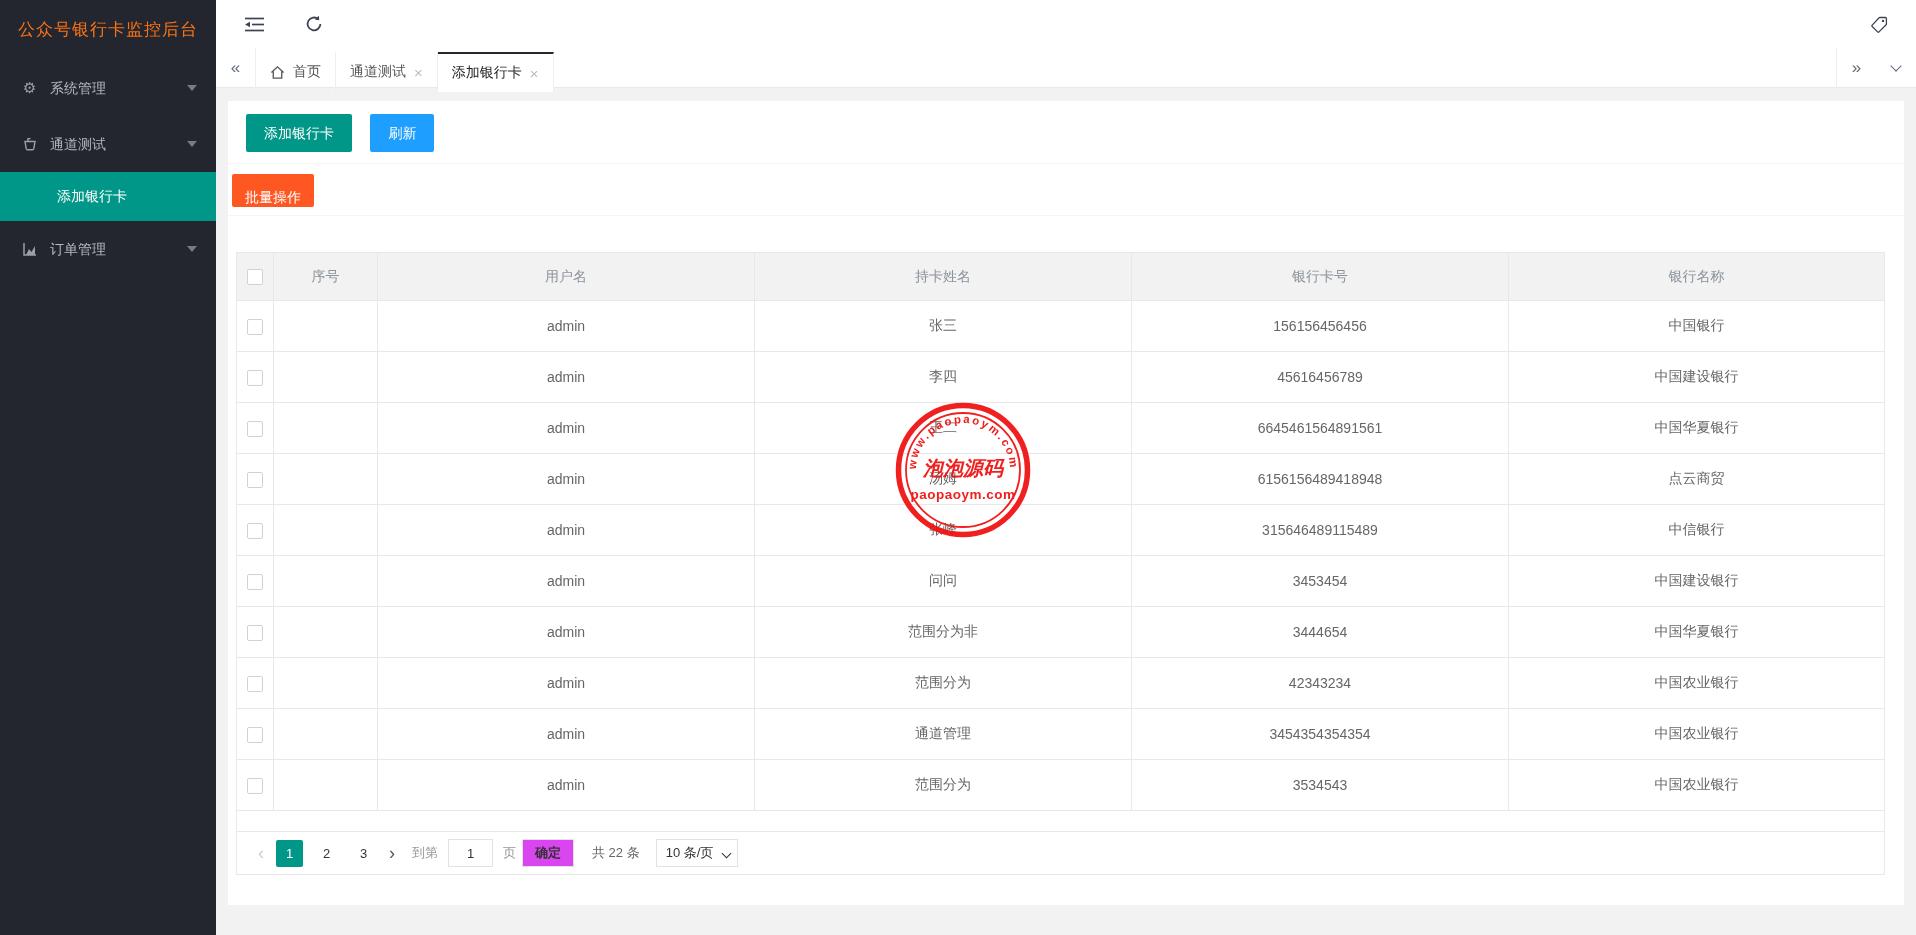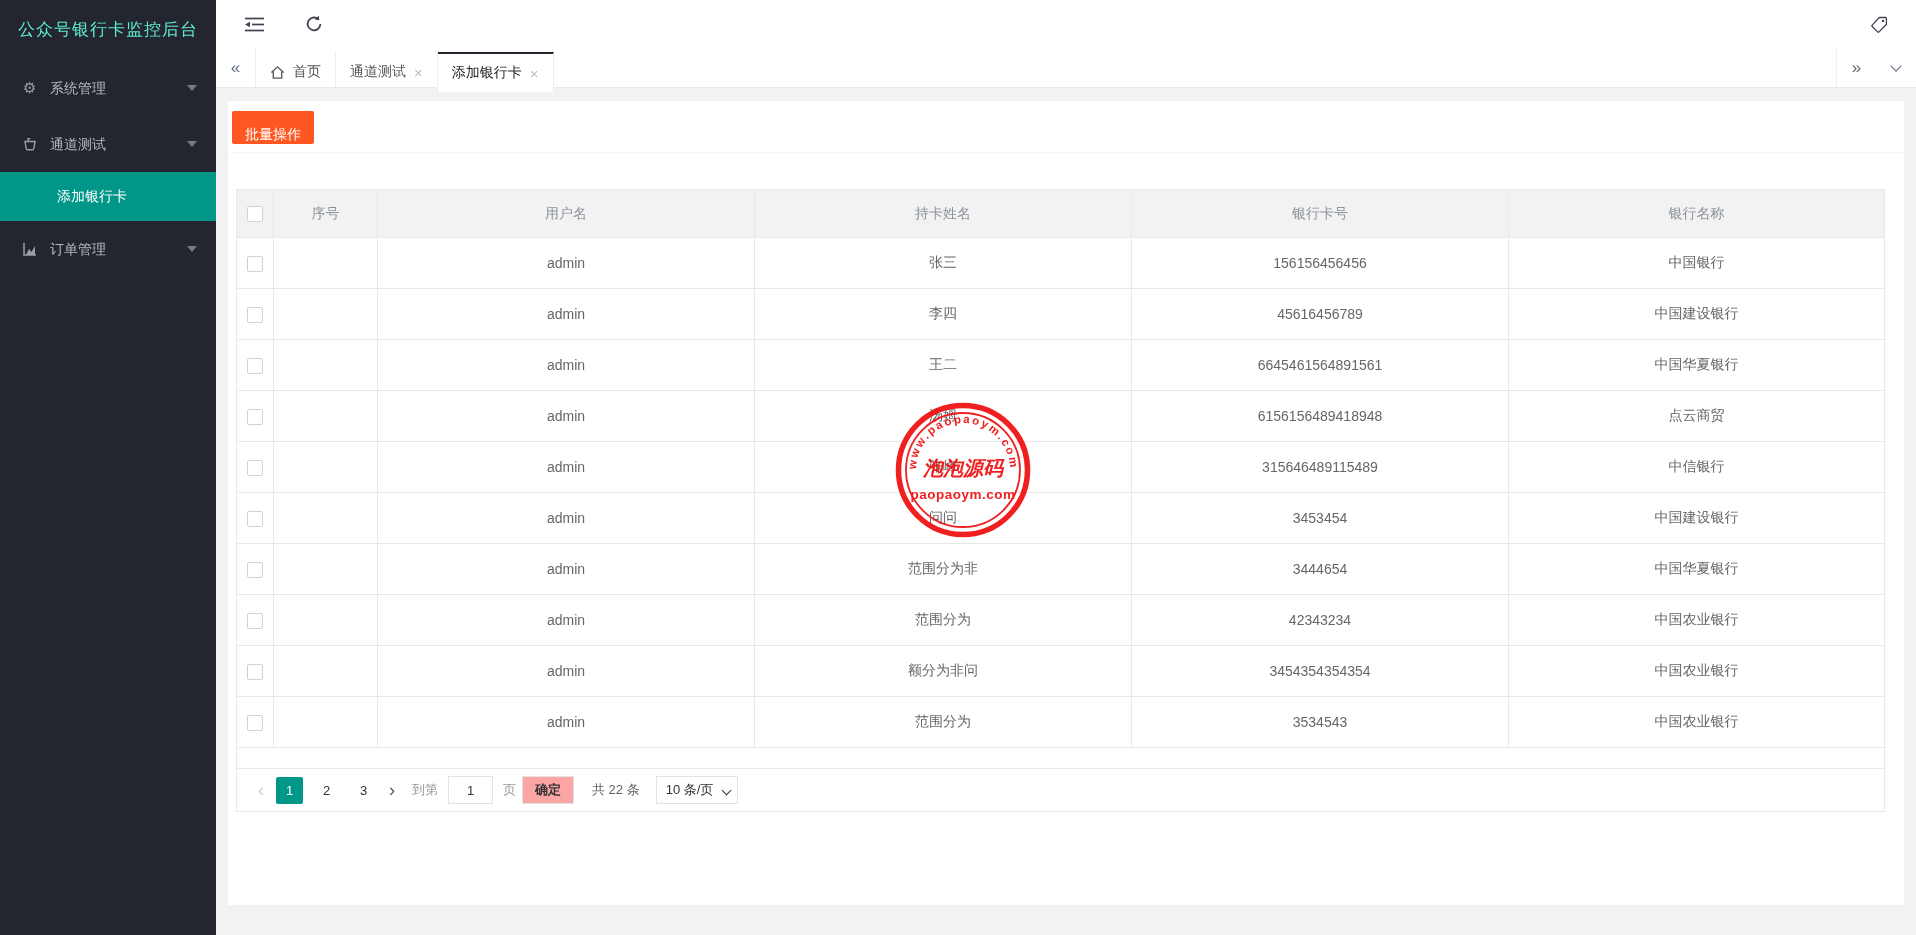--- a/index.html
+++ b/index.html
@@ -2,21 +2,21 @@
 <html><head>
 <meta charset="utf-8">
 <style>
   * { margin:0; padding:0; box-sizing:border-box; }
   html,body { background:#e8e8e8; }
   body { font-family:"Liberation Sans","DejaVu Sans",sans-serif; }
   .app { position:relative; width:1916px; height:935px; background:#f2f2f2; overflow:hidden; }
 
   
   .sidebar { position:absolute; left:0; top:0; width:216px; height:935px; background:#23262e; z-index:5; }
-  .logo { height:60px; line-height:60px; text-align:center; color:#5eead4; font-size:17px; letter-spacing:1px; white-space:nowrap; }
+  .logo { height:60px; line-height:60px; text-align:center; color:#f97316; font-size:17px; letter-spacing:1px; white-space:nowrap; }
   .nav-item { position:relative; height:56px; line-height:56px; padding-left:50px; color:#b4b8bf; font-size:14px; cursor:pointer; white-space:nowrap; }
   .nav-icon { position:absolute; left:23px; top:0; height:56px; display:flex; align-items:center; color:#9aa0a8; font-size:15px; }
   .caret { position:absolute; right:19px; top:25px; width:0; height:0; border-left:5px solid transparent; border-right:5px solid transparent; border-top:6px solid #767b84; }
   .caret.up { border-top:none; border-bottom:6px solid #cfd3d9; top:24px; }
   .submenu .sub-item { height:49px; line-height:49px; padding-left:57px; color:#b4b8bf; font-size:14px; cursor:pointer; }
   .submenu .sub-item.active { background:#009688; color:#fff; }
 
   
   .topbar { position:absolute; left:216px; top:0; right:0; height:48px; background:#fff; z-index:4; }
   .tb-icon { position:absolute; top:0; width:40px; height:48px; display:flex; align-items:center; justify-content:center; color:#3e4350; cursor:pointer; }
@@ -54,21 +54,21 @@
   .pager-box { border:1px solid #e8e8e8; border-top:none; }
   .empty-strip { height:21px; border-bottom:1px solid #e8e8e8; }
   .pager { height:42px; display:flex; align-items:center; padding-left:14px; font-size:13px; color:#333; }
   .pg-arrow { width:20px; text-align:center; font-size:18px; line-height:1; cursor:pointer; }
   .pg-prev { color:#c9cdd4; }
   .pg-next { color:#555; }
   .page-btn { min-width:27px; height:27px; line-height:27px; text-align:center; margin:0 5px; border-radius:2px; cursor:pointer; }
   .page-btn.active { background:#009688; color:#fff; }
   .goto-label { color:#999; margin-left:10px; }
   .goto-input { width:45px; height:28px; border:1px solid #e2e2e2; text-align:center; margin:0 10px; font-size:13px; color:#333; font-family:inherit; }
-  .confirm-btn { height:28px; padding:0 12px; background:#fca5a5; border:1px solid #e2e2e2; margin:0 10px 0 6px; font-size:13px; font-weight:700; color:#333; cursor:pointer; font-family:inherit; }
+  .confirm-btn { height:28px; padding:0 12px; background:#d946ef; border:1px solid #e2e2e2; margin:0 10px 0 6px; font-size:13px; font-weight:700; color:#333; cursor:pointer; font-family:inherit; }
   .total-text { color:#666; margin:0 8px; }
   .size-select { position:relative; height:28px; line-height:26px; border:1px solid #e2e2e2; padding:0 24px 0 9px; margin-left:8px; color:#333; cursor:pointer; }
   .sel-chev { position:absolute; right:7px; top:10px; width:7px; height:7px; border-right:1.7px solid #333; border-bottom:1.7px solid #333; transform:rotate(45deg); }
 
   
   .watermark { position:absolute; left:889px; top:395px; z-index:9; opacity:.93; pointer-events:none; }
 
   svg.ic { display:block; }
 </style>
 </head>
@@ -157,20 +157,24 @@
         <span class="close">×</span>
       </div>
     </div>
     <span class="tab-ctl more">»</span>
     <span class="tab-ctl drop">
         <span class="chev-down"></span>
       </span>
   </div>
 
   <main class="panel">
+    <div class="sec-buttons">
+      <button class="btn btn-add">添加银行卡</button>
+      <button class="btn btn-refresh">刷新</button>
+    </div>
     <div class="sec-batch">
       <button class="btn btn-batch">
         <svg class="ic" width="13" height="13" viewBox="0 0 14 14">
             <path fill="#fff" d="M12.7 3.2 L10.6 5.3 8.7 3.4 10.8 1.3 A3.6 3.6 0 0 0 6.3 5.8 L1.2 10.9 A1.34 1.34 0 0 0 3.1 12.8 L8.2 7.7 A3.6 3.6 0 0 0 12.7 3.2 Z"></path>
           </svg>
         <span>批量操作</span>
         <span class="batch-caret"></span>
       </button>
     </div>
 
@@ -264,21 +268,21 @@
     <td>admin</td>
     <td>范围分为</td>
     <td>42343234</td>
     <td>中国农业银行</td>
   </tr>
 
   <tr>
     <td><span class="checkbox"></span></td>
     <td></td>
     <td>admin</td>
-    <td>额分为非问</td>
+    <td>通道管理</td>
     <td>3454354354354</td>
     <td>中国农业银行</td>
   </tr>
 
   <tr>
     <td><span class="checkbox"></span></td>
     <td></td>
     <td>admin</td>
     <td>范围分为</td>
     <td>3534543</td>

